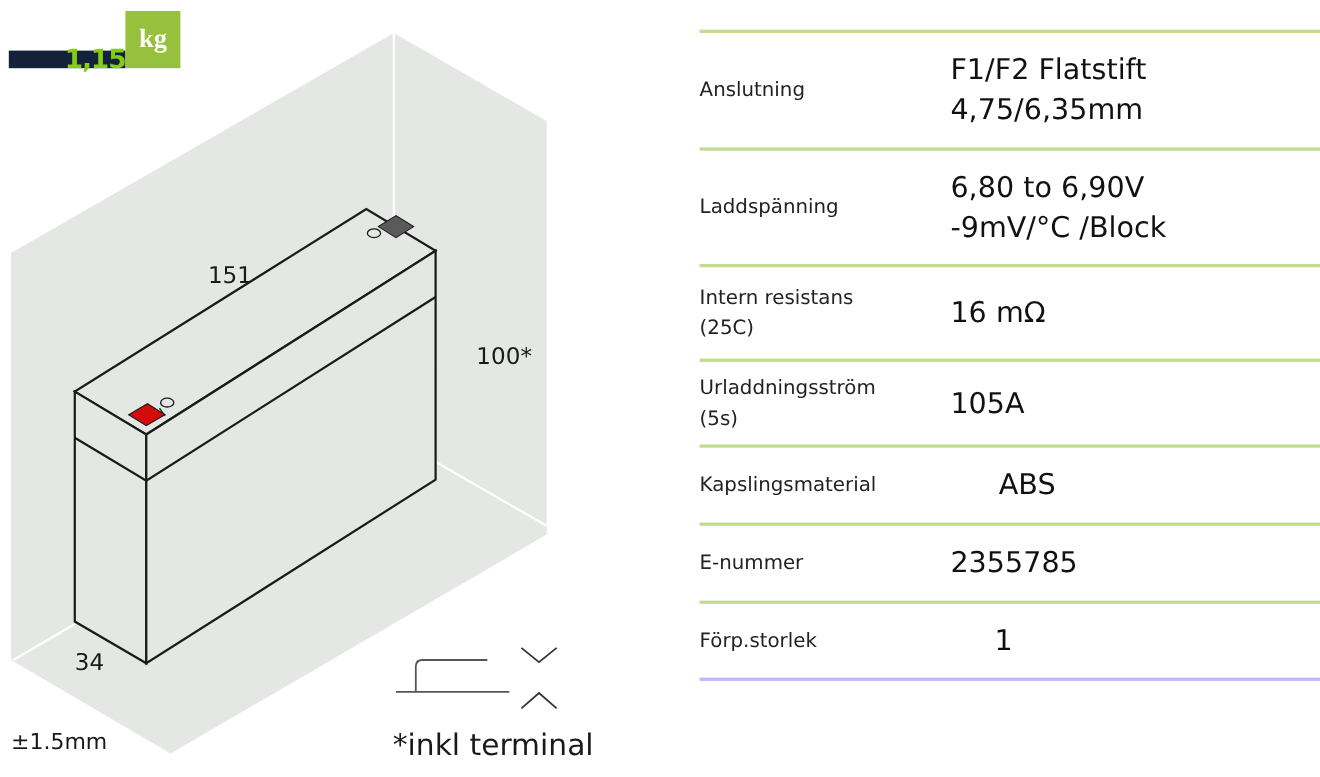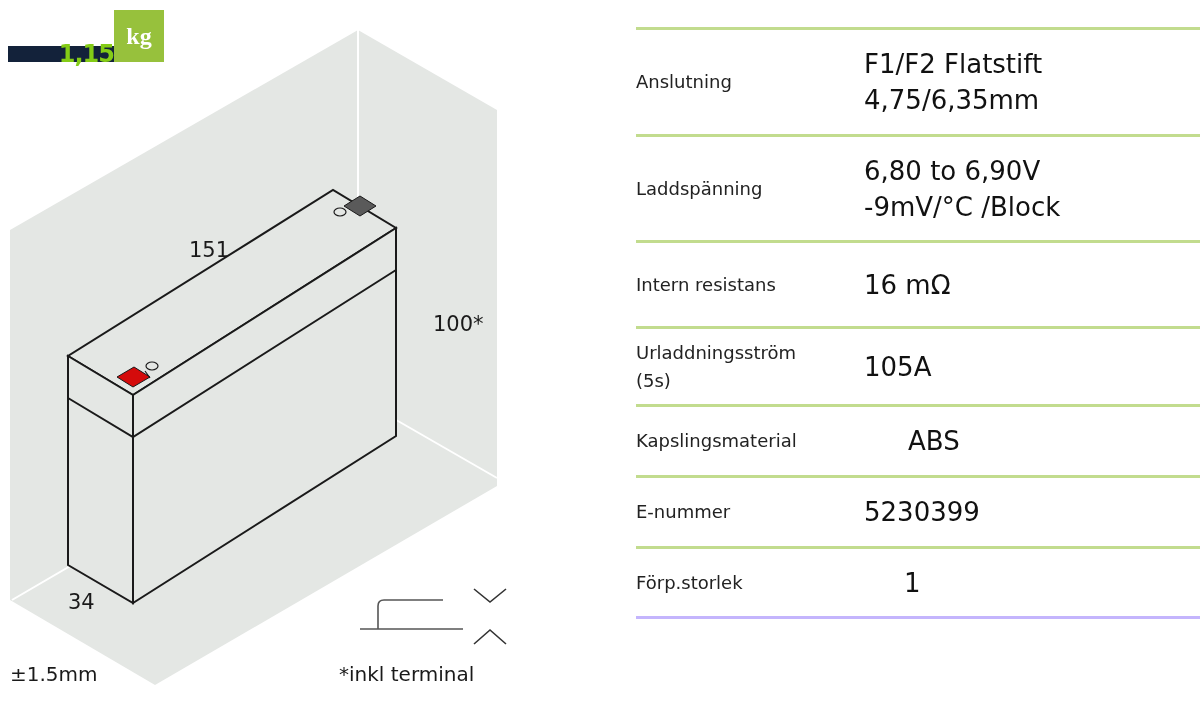--- a/index.html
+++ b/index.html
@@ -51,55 +51,56 @@
   <g stroke="#333" stroke-width="1.6" fill="none">
     <polyline points="474,589 490,602 506,589"></polyline>
     <polyline points="474,644 490,630 506,644"></polyline>
   </g>
 </svg>
 
 <div class="lbl" style="left:189px; top:228px;margin-top:10px;">151</div>
 <div class="lbl" style="left:433px; top:312px;">100*</div>
 <div class="lbl" style="left:68px; top:590px;">34</div>
 <div class="lbl" style="left:10px; top:662px; font-size:20px;">±1.5mm</div>
-<div class="lbl" style="left:339px; top:662px; font-size:20px;">*inkl terminal</div>
+<div class="lbl" style="left:357px; top:662px; font-size:27px;">*inkl terminal</div>
 
 <div class="specs">
   <div class="row" style="height:107px;">
     <div class="k">Anslutning</div>
     <div class="v">
       <div>F1/F2 Flatstift</div>
       <div>4,75/6,35mm</div>
     </div>
   </div>
   <div class="row" style="height:106px;">
     <div class="k">Laddspänning</div>
     <div class="v">
       <div>6,80 to 6,90V</div>
       <div>-9mV/°C /Block</div>
     </div>
   </div>
   <div class="row" style="height:86px;">
     <div class="k">
       <div>Intern resistans</div>
+      <div>(25C)</div>
     </div>
     <div class="v">16 mΩ</div>
   </div>
   <div class="row" style="height:78px;">
     <div class="k">
       <div>Urladdningsström</div>
       <div>(5s)</div>
     </div>
     <div class="v">105A</div>
   </div>
   <div class="row" style="height:71px;gap:44px;">
     <div class="k">Kapslingsmaterial</div>
     <div class="v">ABS</div>
   </div>
   <div class="row" style="height:71px;">
     <div class="k">E-nummer</div>
-    <div class="v">5230399</div>
+    <div class="v">2355785</div>
   </div>
   <div class="row" style="height:73px;">
     <div class="k">Förp.storlek</div>
     <div class="v">1</div>
   </div>
 </div>
 
 </body></html>

